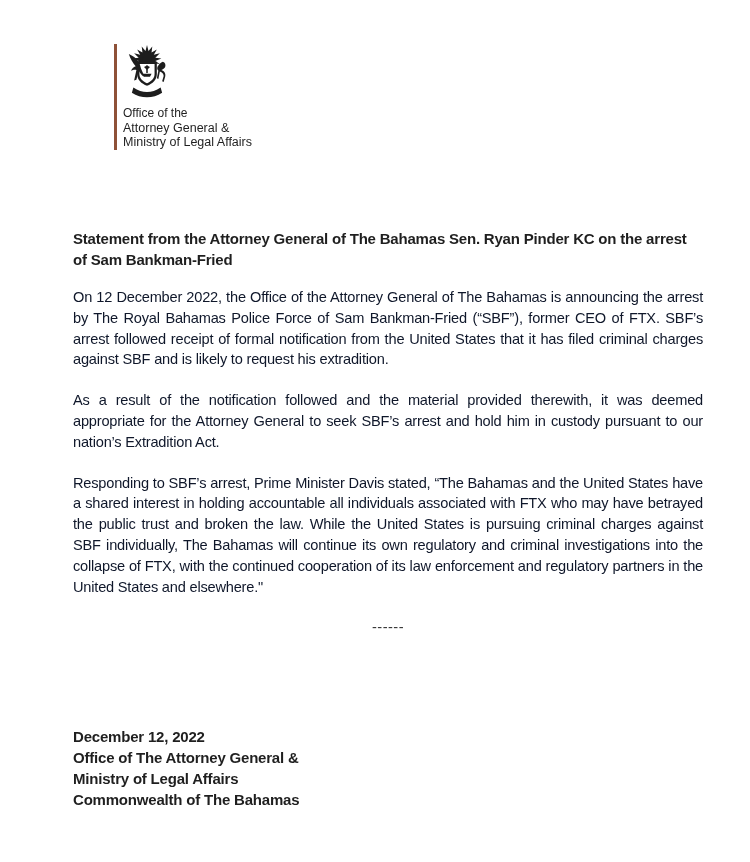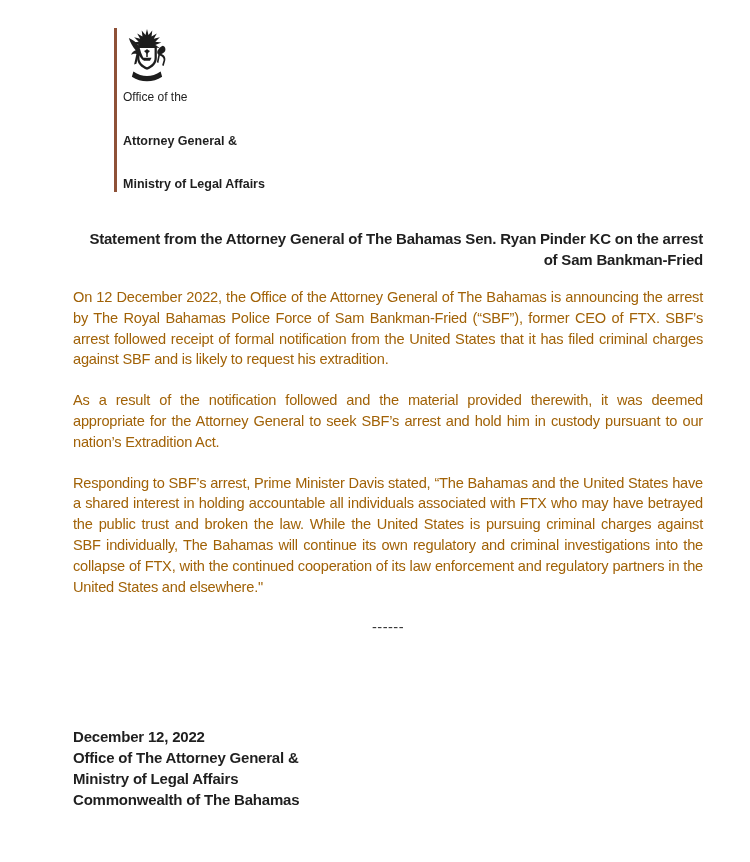--- a/index.html
+++ b/index.html
@@ -9,59 +9,59 @@
     font-family: "Liberation Sans", sans-serif;
     color: #262626;
     position: relative;
     overflow: hidden;
   }
   .page { position: absolute; inset: 0; }
 
   
   .letterhead {
     position: absolute;
-    top: 28px; left: 73px;
+    top: 44px; left: 73px;
     display: flex;
     padding-left: 41px;
   }
   .accent-bar {
     width: 3px;
     background: #8e5138;
     margin-right: 6px;
   }
   .lh-content { padding-top: 1px; }
   .emblem { display: block; margin-left: 1px; }
   .lh-line { font-size: 12px; line-height: 14.5px; color: #1f1f1f; white-space: nowrap; }
   .lh-line.first { margin-top: 5px; font-weight: 400; }
-  .lh-line.bold { font-weight: 700; font-size: 12.5px; margin-top: 29px; }
+  .lh-line.bold { font-weight: 400; font-size: 12.5px; }
 
   
   .title {
     position: absolute;
     top: 228px; left: 73px; width: 630px;
-    text-align: right;
+    text-align: left;
     font-weight: 700;
     font-size: 15px;
     line-height: 21px;
     color: #1f1f1f;
     letter-spacing: -0.2px;
   }
 
   
   .bodycopy {
     position: absolute;
     top: 287px; left: 73px; width: 630px;
   }
   .bodycopy p {
     margin: 0 0 20px 0;
     font-size: 14.6px;
     line-height: 20.8px;
     letter-spacing: -0.2px;
     text-align: justify;
-    color: #a16207;
+    color: #0f172a;
   }
   .separator {
     margin-top: 14px;
     text-align: center;
     font-size: 14.6px;
     line-height: 20.8px;
     color: #3a3a3a;
     letter-spacing: 0.5px;
   }
   .signature {

